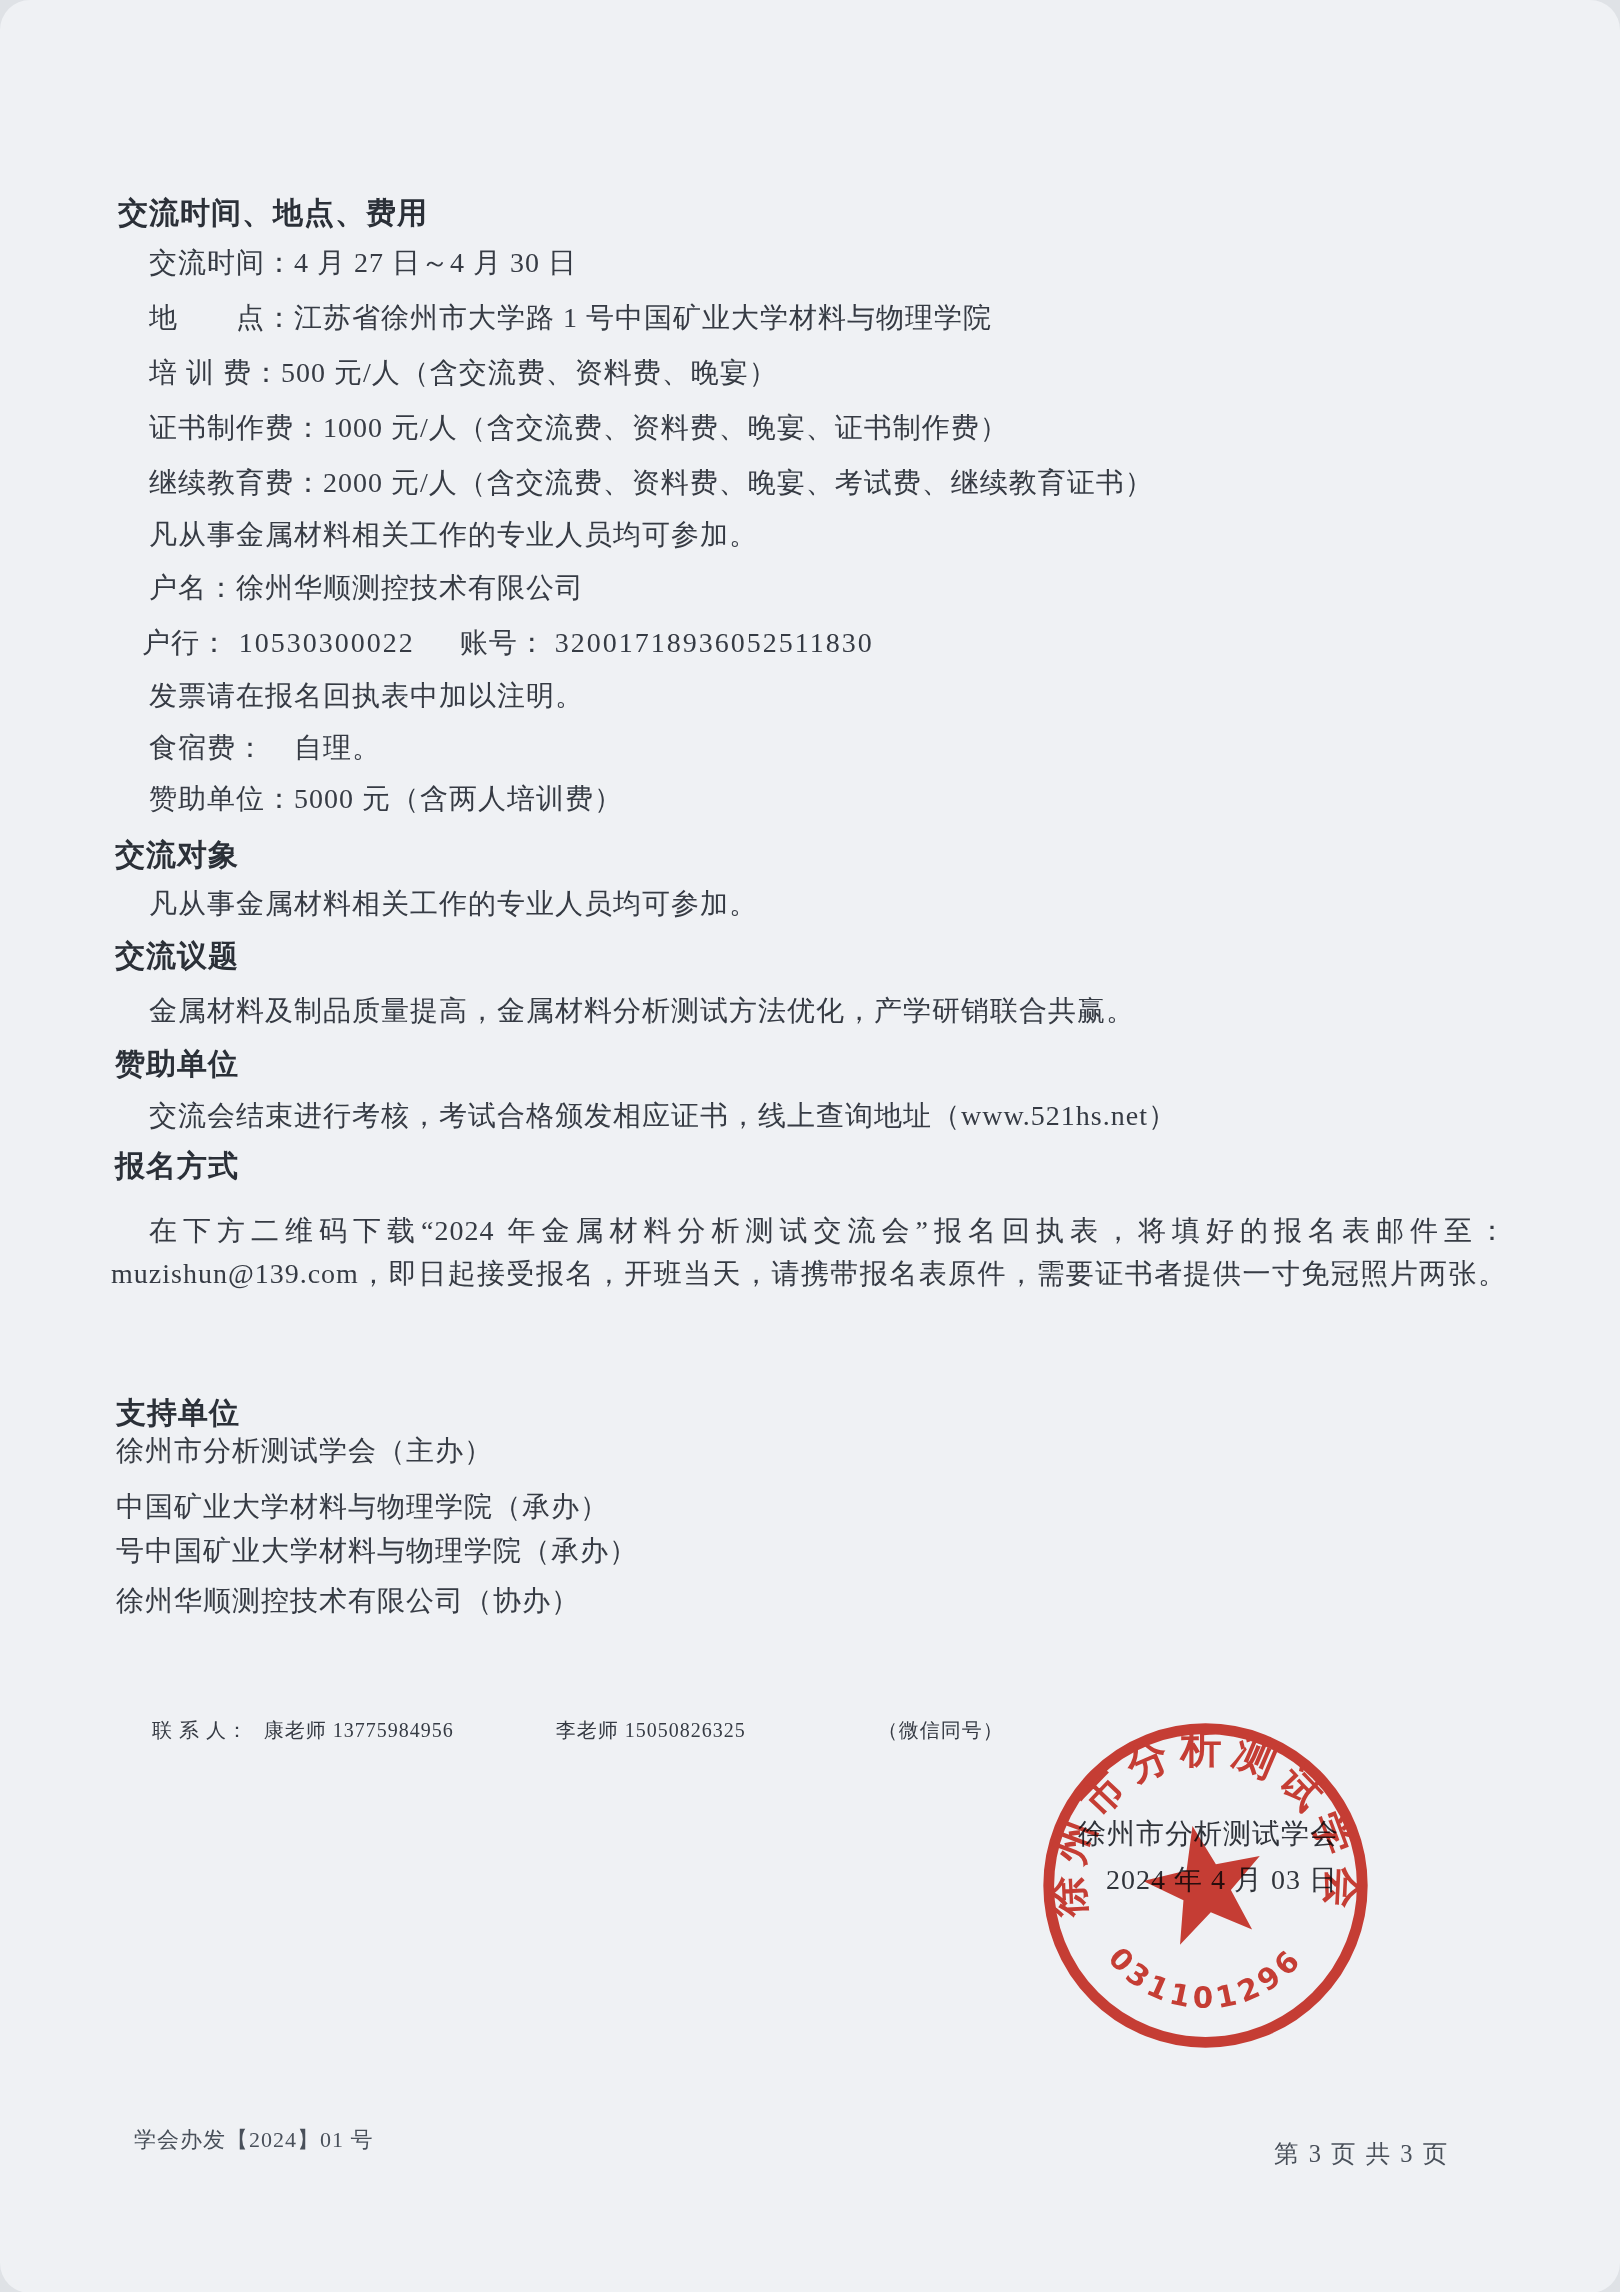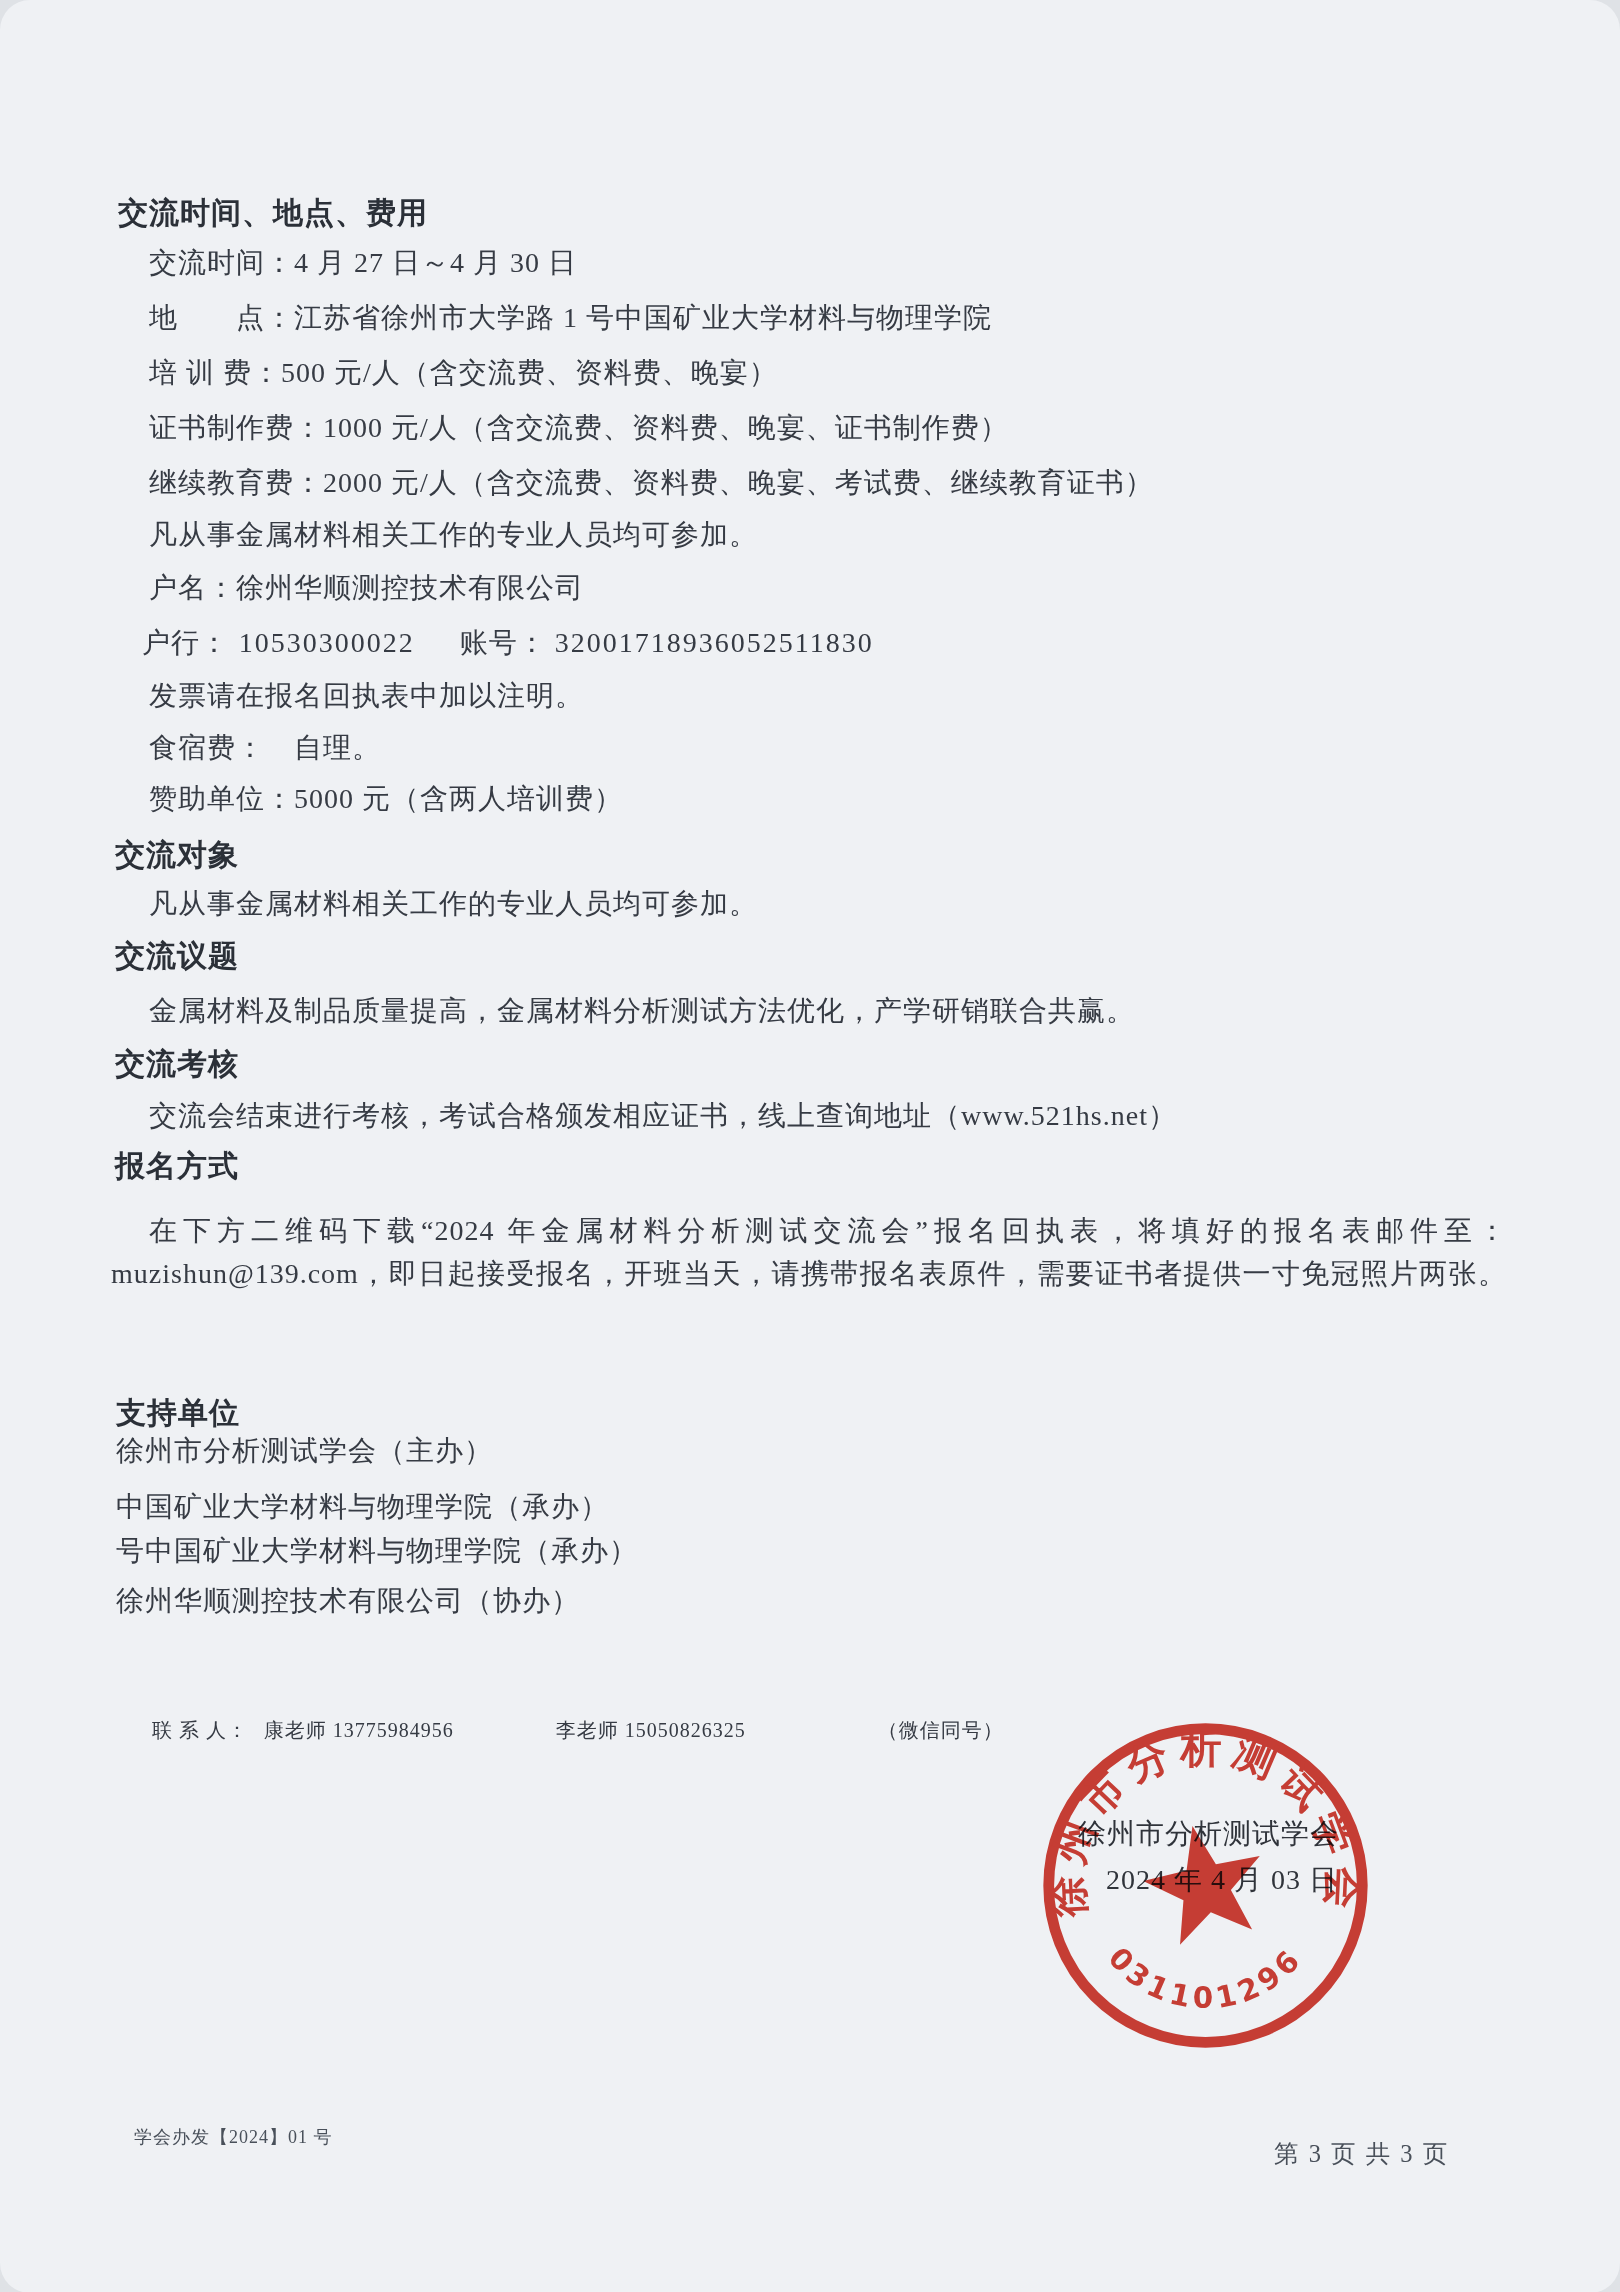--- a/index.html
+++ b/index.html
@@ -32,21 +32,21 @@
   .bank-no{margin-left:9.8px;letter-spacing:2px;}
   .acct-label{margin-left:45px;}
   .acct-no{letter-spacing:2px;margin-left:8px;}
   .contacts{display:flex;align-items:baseline;font-size:20px;letter-spacing:1px;white-space:nowrap;}
   .contacts .c1{margin-left:15.7px;}
   .contacts .c2{margin-left:102px;}
   .contacts .note{margin-left:132px;}
   .sig{font-size:28px;letter-spacing:1px;color:#2f333a;z-index:1;}
   .seal-wrap{left:1035px;top:1715px;width:341px;height:341px;z-index:2;
     mix-blend-mode:multiply;opacity:.93;}
-  .footer{font-size:18px;color:#49505a;letter-spacing:1px;white-space:nowrap;}
+  .footer{font-size:22px;color:#49505a;letter-spacing:1px;white-space:nowrap;}
   .footer-r{font-size:24.5px;letter-spacing:2px;}
 </style>
 </head>
 <body>
 
 <div class="page">
 
   <h2 class="abs sec-h" style="left:118px;top:196px">交流时间、地点、费用</h2>
   <div class="abs bl indent" style="top:247px">交流时间：4 月 27 日～4 月 30 日</div>
   <div class="abs bl indent" style="top:302px">地　　点：江苏省徐州市大学路 1 号中国矿业大学材料与物理学院</div>
@@ -63,21 +63,21 @@
   <div class="abs bl indent" style="top:680px">发票请在报名回执表中加以注明。</div>
   <div class="abs bl indent" style="top:732px">食宿费：　自理。</div>
   <div class="abs bl indent" style="top:783px">赞助单位：5000 元（含两人培训费）</div>
 
   <h2 class="abs sec-h hleft" style="top:838px">交流对象</h2>
   <div class="abs bl indent" style="top:888px">凡从事金属材料相关工作的专业人员均可参加。</div>
 
   <h2 class="abs sec-h hleft" style="top:939px">交流议题</h2>
   <div class="abs bl indent" style="top:995px">金属材料及制品质量提高，金属材料分析测试方法优化，产学研销联合共赢。</div>
 
-  <h2 class="abs sec-h hleft" style="top:1047px">交流考核</h2>
+  <h2 class="abs sec-h hleft" style="top:1047px">赞助单位</h2>
   <div class="abs bl indent" style="top:1100px">交流会结束进行考核，考试合格颁发相应证书，线上查询地址（www.521hs.net）</div>
 
   <h2 class="abs sec-h hleft" style="top:1149px">报名方式</h2>
   <div class="abs para" style="top:1209px">
     <div class="pline first">在下方二维码下载“2024 年金属材料分析测试交流会”报名回执表，将填好的报名表邮件至：</div>
     <div class="pline">muzishun@139.com，即日起接受报名，开班当天，请携带报名表原件，需要证书者提供一寸免冠照片两张。</div>
   </div>
 
   <h2 class="abs sec-h" style="left:116px;top:1396px">支持单位</h2>
   <div class="abs bl" style="left:116px;top:1435px">徐州市分析测试学会（主办）</div>

